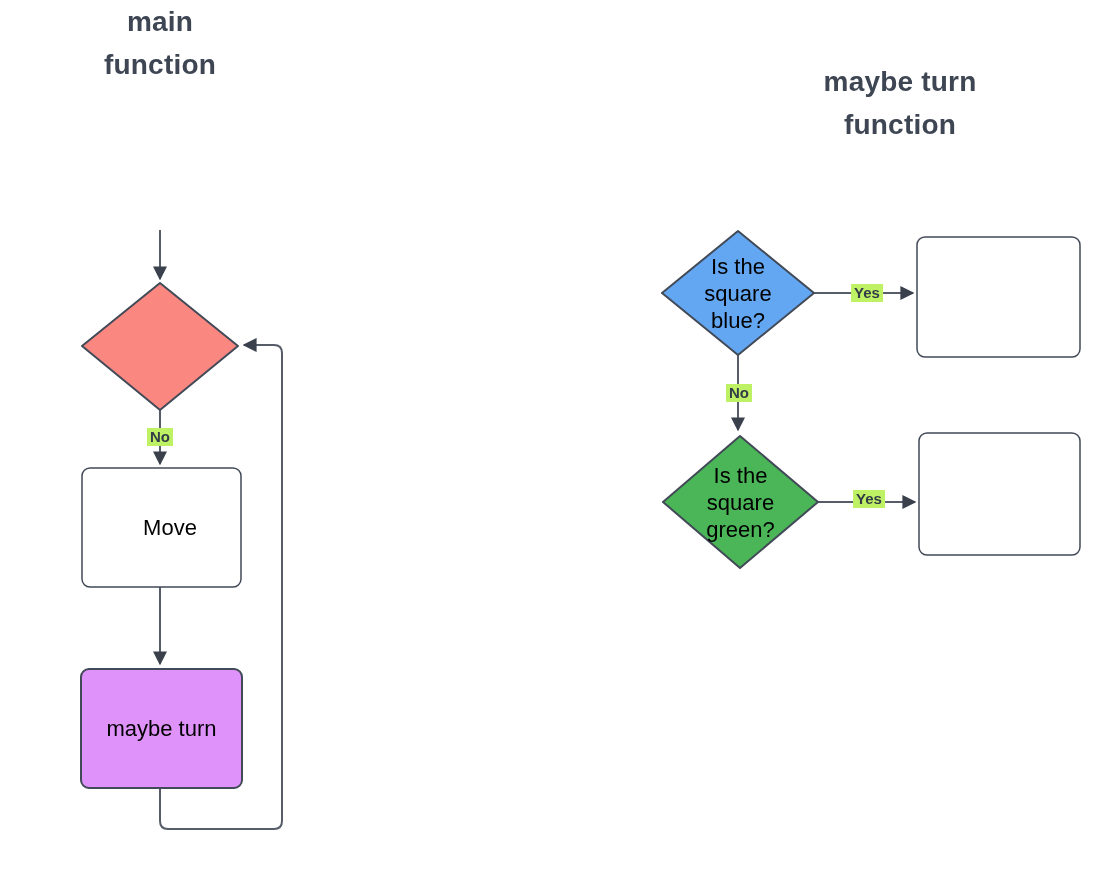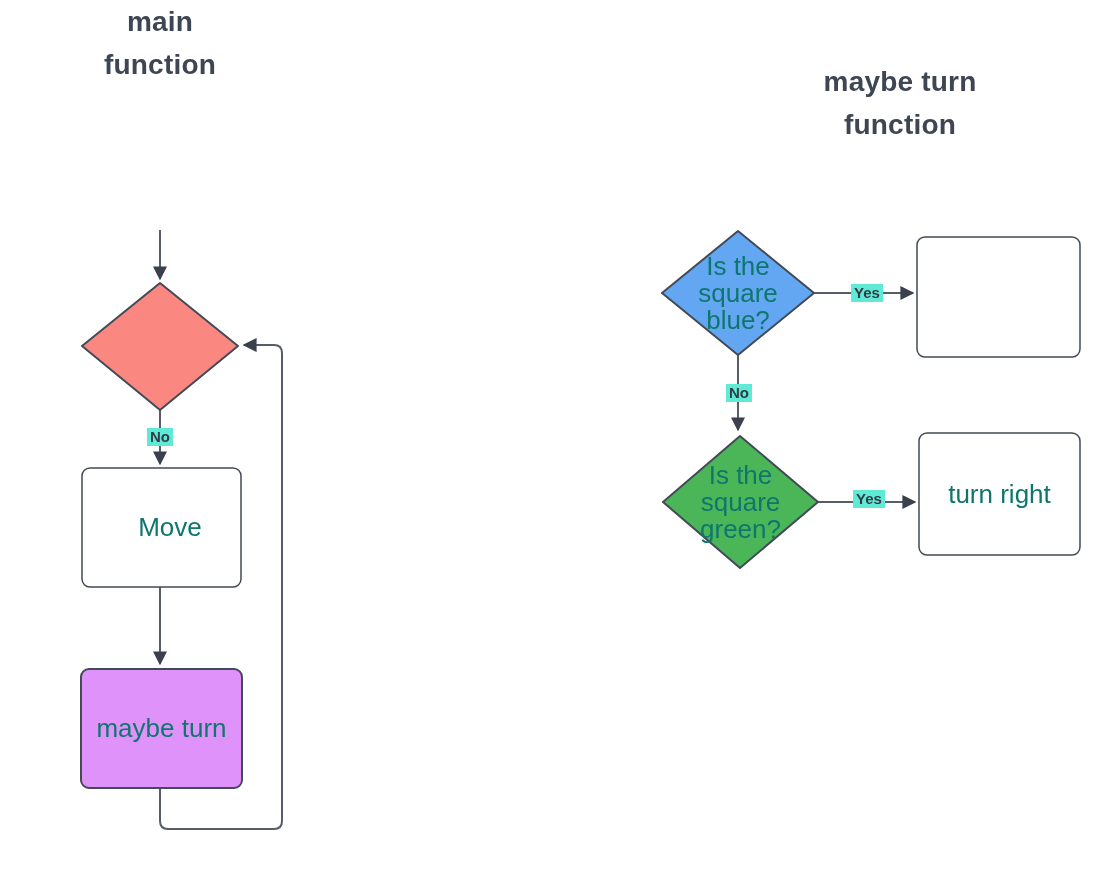--- a/index.html
+++ b/index.html
@@ -30,29 +30,29 @@
     line-height: 43px;
     white-space: pre-line;
     letter-spacing: 0.2px;
   }
   .node-label {
     position: absolute;
     display: flex;
     align-items: center;
     justify-content: center;
     text-align: center;
-    font-size: 26px;
-    color: #0f766e;
+    font-size: 22px;
+    color: #000000;
     line-height: 27px;
     white-space: pre-line;
   }
   .edge-label {
     position: absolute;
     transform: translate(-50%, -50%);
-    background: #5eead4;
+    background: #bef264;
     padding: 0 3px;
     font-size: 15px;
     font-weight: bold;
     color: #333b48;
     line-height: 18px;
   }
 </style>
 </head>
 <body>
 
@@ -91,20 +91,19 @@
 
   <div class="node-label" style="left:82px; top:468px; width:176px; height:119px;">Move</div>
   <div class="node-label" style="left:81px; top:669px; width:161px; height:119px;">maybe turn</div>
 
   <div class="node-label" style="left:662px; top:231px; width:152px; height:124px;">Is the
 square
 blue?</div>
   <div class="node-label" style="left:663px; top:436px; width:155px; height:132px;">Is the
 square
 green?</div>
-  <div class="node-label" style="left:919px; top:433px; width:161px; height:122px;">turn right</div>
 
   <div class="edge-label" style="left:160px; top:437px;">No</div>
   <div class="edge-label" style="left:867px; top:293px;">Yes</div>
   <div class="edge-label" style="left:739px; top:393px;">No</div>
   <div class="edge-label" style="left:869px; top:499px;">Yes</div>
 
 </div>
 
 </body></html>

